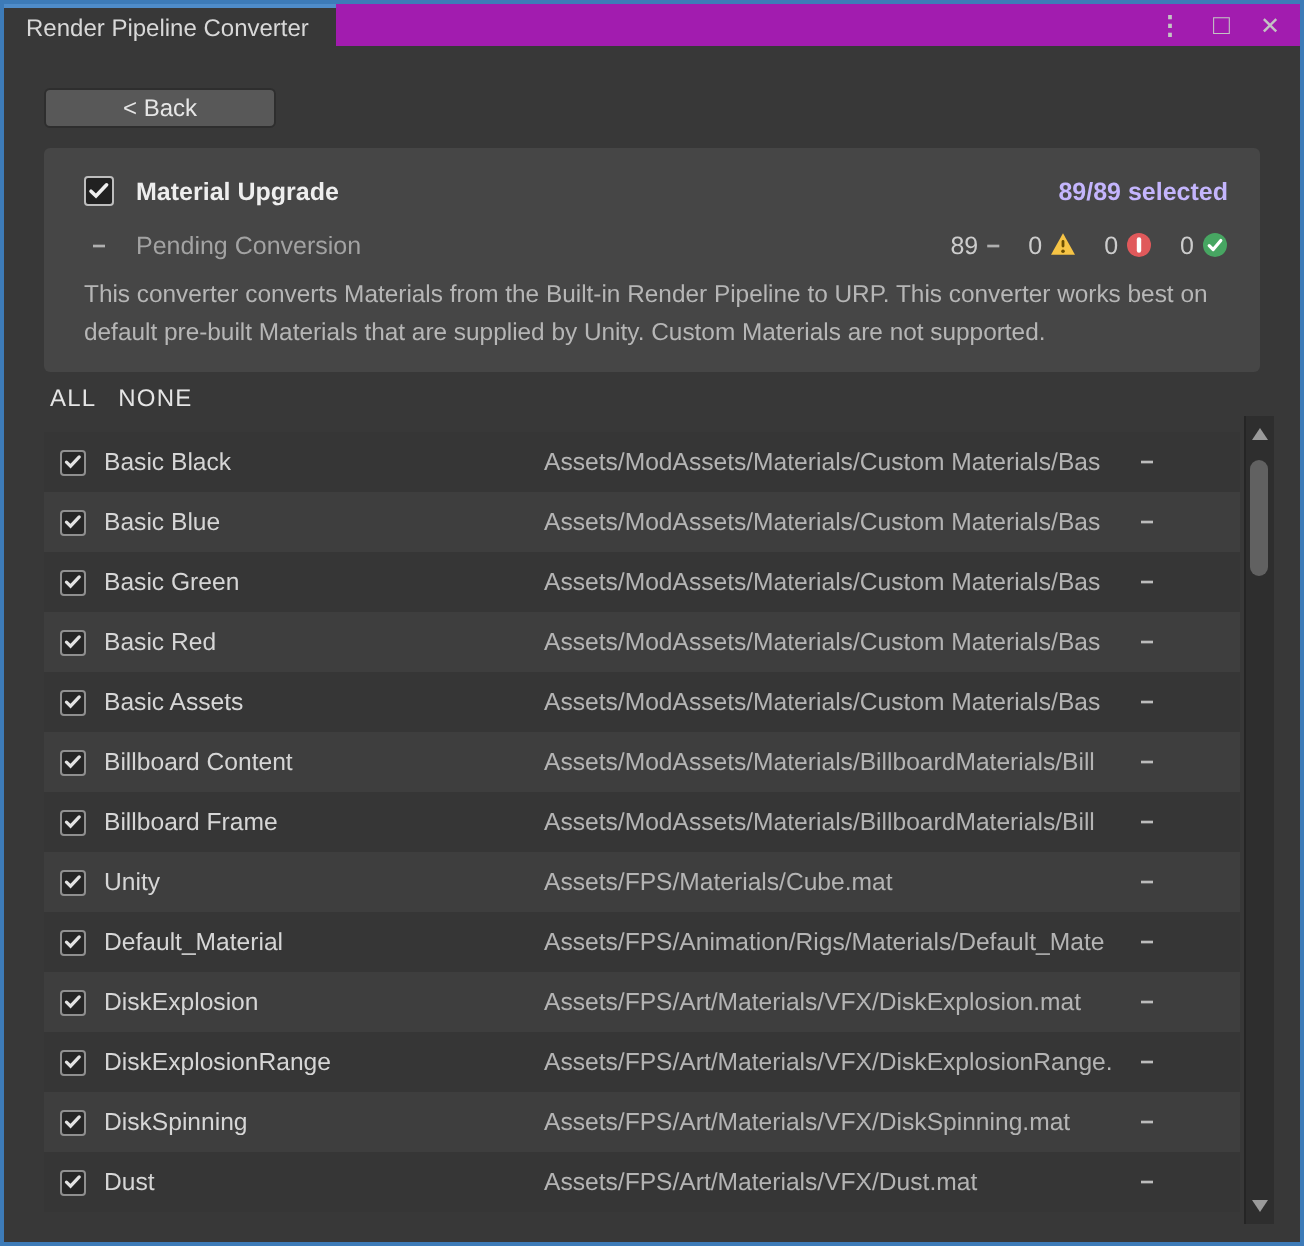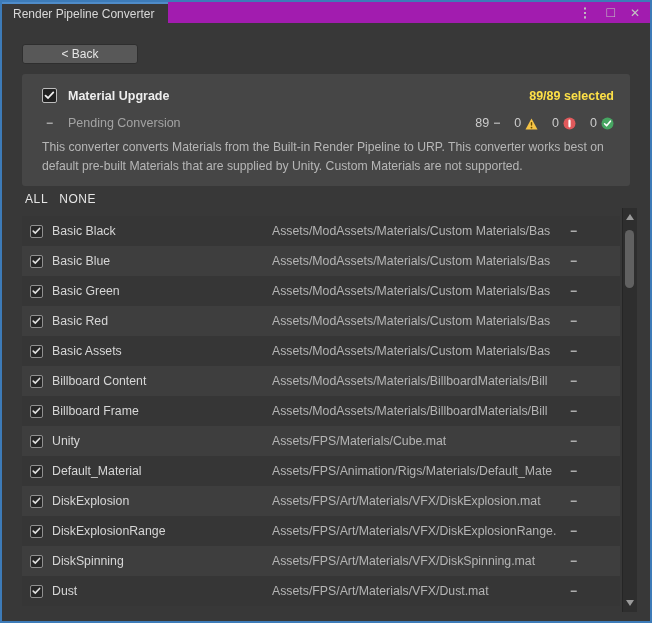--- a/index.html
+++ b/index.html
@@ -80,32 +80,32 @@
     width:13px;height:13px;
     border-color:#8f8f8f;
     background:#262626;
   }
   .panel-title{
     margin-left:11px;
     font-size:12.5px;font-weight:bold;color:#eeeeee;
   }
   .selected-summary{
     margin-left:auto;
-    font-size:12.5px;font-weight:bold;color:#fde047;
+    font-size:12.5px;font-weight:bold;color:#c4b5fd;
   }
   .dash-icon{
     width:15px;text-align:center;
     color:#b0b0b0;font-weight:bold;font-size:12px;
   }
   .pending-label{margin-left:11px;font-size:12.5px;color:#a3a3a3;}
   .pending-counts{
     margin-left:auto;display:flex;align-items:center;gap:14px;
     font-size:12.5px;color:#cccccc;
   }
-  .count-group{display:flex;align-items:flex-end;gap:4px;}
+  .count-group{display:flex;align-items:flex-start;gap:4px;}
   .count-group svg{display:block;}
   .panel-desc{
     position:absolute;left:20px;top:64px;width:578px;
     font-size:12.2px;line-height:19px;color:#b6b6b6;
   }
   
   .list-header{
     position:absolute;left:23px;top:190px;
     display:flex;gap:11px;
     font-size:12px;color:#e5e5e5;letter-spacing:0.6px;

